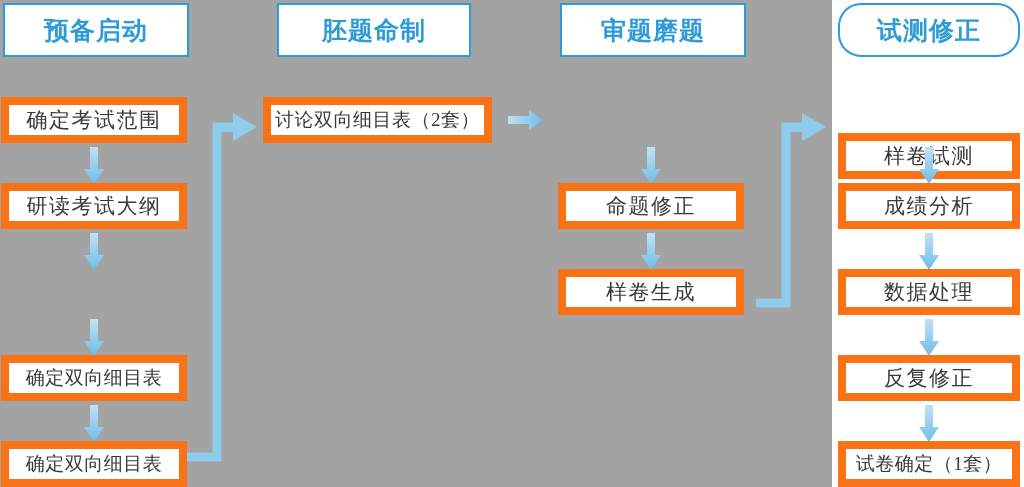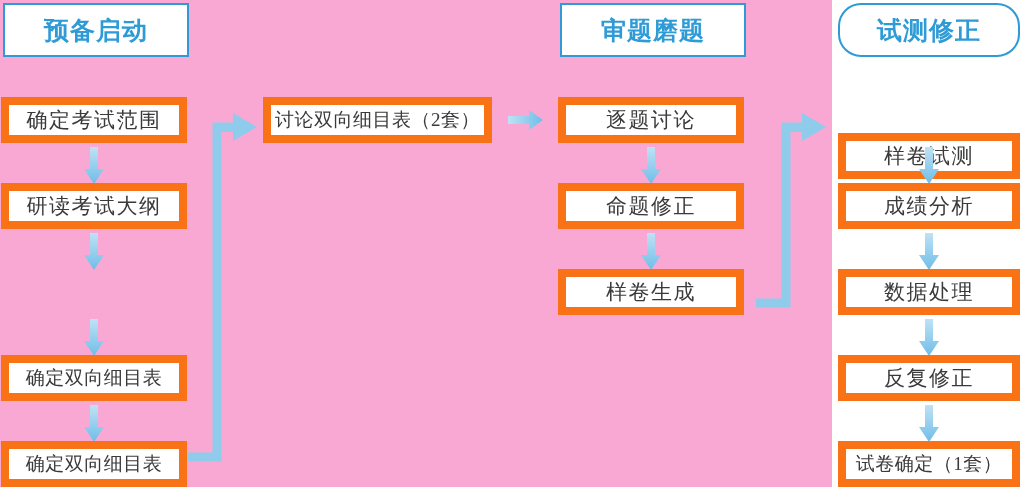--- a/index.html
+++ b/index.html
@@ -10,21 +10,21 @@
   body {
     width: 1024px;
     height: 487px;
     font-family: "Liberation Serif", "DejaVu Serif", serif;
     overflow: hidden;
   }
   #canvas {
     position: relative;
     width: 832px;
     height: 487px;
-    background: #f9a8d4;
+    background: #a3a3a3;
   }
 
   
   .stage-header {
     position: absolute;
     box-sizing: border-box;
     border: 2px solid #2E9BD6;
     background: #ffffff;
     display: flex;
     align-items: center;
@@ -125,38 +125,38 @@
   <div class="step-box small" style="left:1px; top:441px; width:186px; height:46px;">确定双向细目表</div>
 
   <div class="elbow" style="left:187px; top:105px; width:76px; height:360px;">
     <svg width="76" height="360" viewBox="0 0 76 360">
       <path d="M0,352 L30,352 L30,22 L50,22 L50,22" fill="none" stroke="#8FCCEC" stroke-width="9" stroke-linejoin="miter"></path>
       <path d="M46,8 L46,36 L70,22 Z" fill="#8FCCEC"></path>
       <rect x="26" y="18" width="24" height="9" fill="#8FCCEC"></rect>
     </svg>
   </div>
 
+  <div class="stage-header" style="left:277px; top:3px; width:194px; height:54px;">胚题命制</div>
 
   <div class="step-box small" style="left:263px; top:97px; width:229px; height:46px;">讨论双向细目表（2套）</div>
 
   <div class="right-arrow" style="left:508px; top:109px;">
     <svg width="36" height="22" viewBox="0 0 36 22">
       <defs>
         <linearGradient id="g2" x1="0" y1="0" x2="1" y2="0">
           <stop offset="0%" stop-color="#BFE2F5"></stop>
           <stop offset="100%" stop-color="#6FBDE8"></stop>
         </linearGradient>
       </defs>
       <path d="M0,7 L21,7 L21,1 L35,11 L21,21 L21,15 L0,15 Z" fill="url(#g2)"></path>
     </svg>
   </div>
 
   <div class="stage-header" style="left:560px; top:3px; width:186px; height:54px;">审题磨题</div>
 
-  <div class="step-box" style="left:558px; top:97px; width:186px; height:46px;">逐题讨论</div>
 
   <div class="down-arrow" style="left:640px; top:147px;">
     <svg width="22" height="38" viewBox="0 0 22 38">
       <path d="M7,0 L15,0 L15,22 L21,22 L11,37 L1,22 L7,22 Z" fill="url(#g1)"></path>
     </svg>
   </div>
 
   <div class="step-box" style="left:558px; top:183px; width:186px; height:46px;">命题修正</div>
 
   <div class="down-arrow" style="left:640px; top:233px;">

